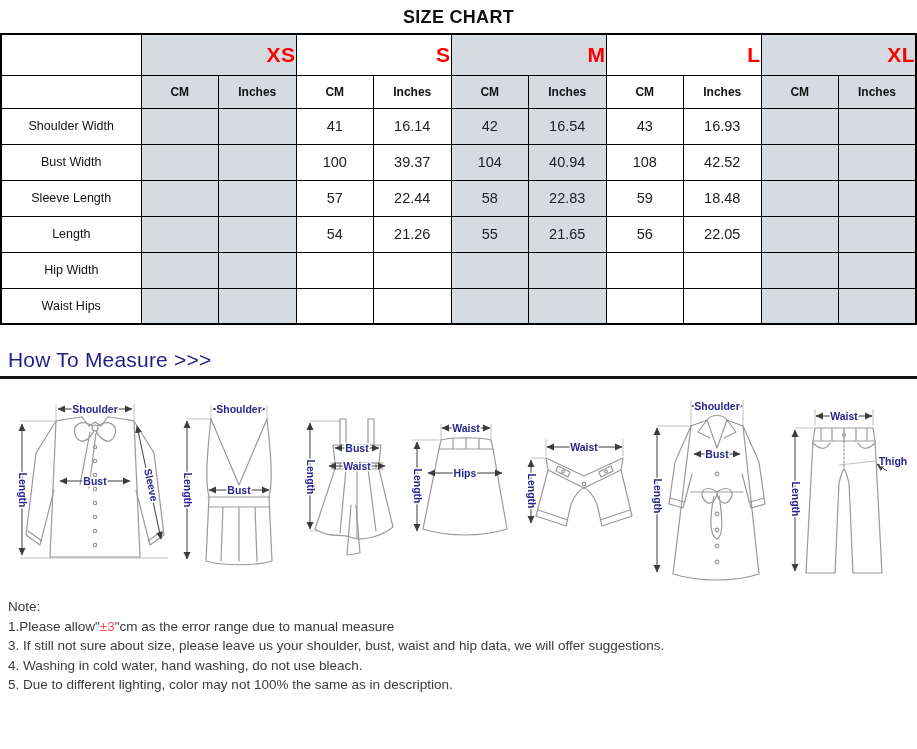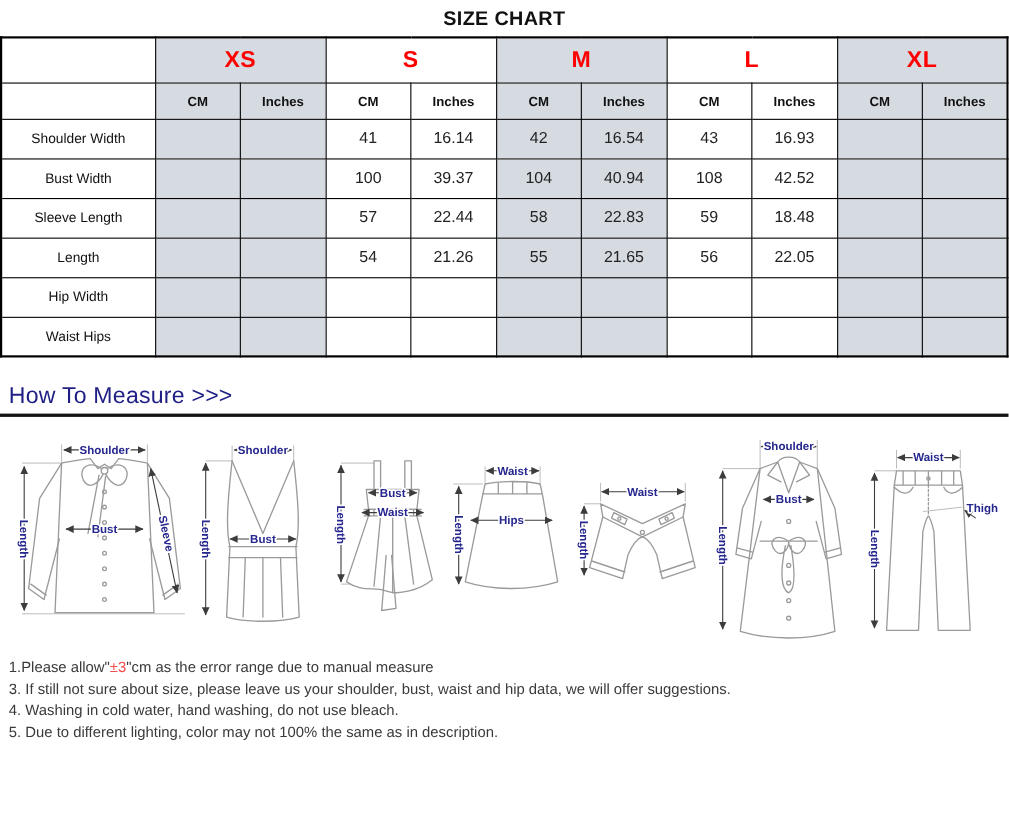--- a/index.html
+++ b/index.html
@@ -1,21 +1,21 @@
 <!DOCTYPE html>
 <html><head>
 <meta charset="utf-8">
 <style>
   html,body{margin:0;padding:0;width:917px;height:749px;background:#fff;overflow:hidden;
     font-family:"Liberation Sans",sans-serif;color:#111;}
   .title{ text-align:center;font-size:18px;font-weight:bold;padding-top:6px;letter-spacing:.3px;line-height:22px;}
   table{width:917px;border-collapse:collapse;table-layout:fixed;margin-top:5px;border:2px solid #000;}
   td,th{border:1px solid #000;text-align:center;vertical-align:middle;padding:0;overflow:hidden;}
   col.lblcol{width:140px;}
-  tr.sizes{height:41px;} th.size{font-size:21px;font-weight:bold;color:#fe0000;letter-spacing:.5px;}
+  tr.sizes{height:41px;} th.size{font-size:21px;font-weight:bold;color:#fe0000;letter-spacing:.5px;text-align:right;}
   tr.units{height:33px;margin-top:12px;} th.unit{font-size:12px;font-weight:bold;color:#111;}
   tbody tr{height:36px;}
   td.rowlabel{font-size:12.5px;color:#111;}
   td.val{font-size:14.5px;color:#222;}
   .sh{background:#d6dae1;}
   .howto{color:#1f1f85;font-size:21px;font-weight:normal;margin:24px 0 0 8px;line-height:22px;letter-spacing:.2px;}
   .rule{border-top:3px solid #141414;margin-top:5px;width:917px;}
   .figs{display:flex;justify-content:space-between;align-items:flex-start;padding:0 10px;height:202px;margin-top:12px;}
   .fig{flex:0 0 auto;}
   .figs svg{display:block;overflow:visible;}
@@ -293,17 +293,18 @@
       <line class="arrow" x1="102" y1="72" x2="92" y2="65" marker-end="url(#aR)"></line>
       <text class="lbl" x="59" y="20.5">Waist</text>
       <text class="lbl" x="108" y="66">Thigh</text>
       <text class="lbl" x="10" y="100" dy="3.5" transform="rotate(90 10 100)">Length</text>
     </svg>
   </div>
 
 </div>
 
 <div class="notes">
+  <p>Note:</p>
   <p><span>1.Please allow"</span><span class="red">±3</span><span>"cm as the error range due to manual measure</span></p>
   <p>3. If still not sure about size, please leave us your shoulder, bust, waist and hip data, we will offer suggestions.</p>
   <p>4. Washing in cold water, hand washing, do not use bleach.</p>
   <p>5. Due to different lighting, color may not 100% the same as in description.</p>
 </div>
 
 </body></html>

